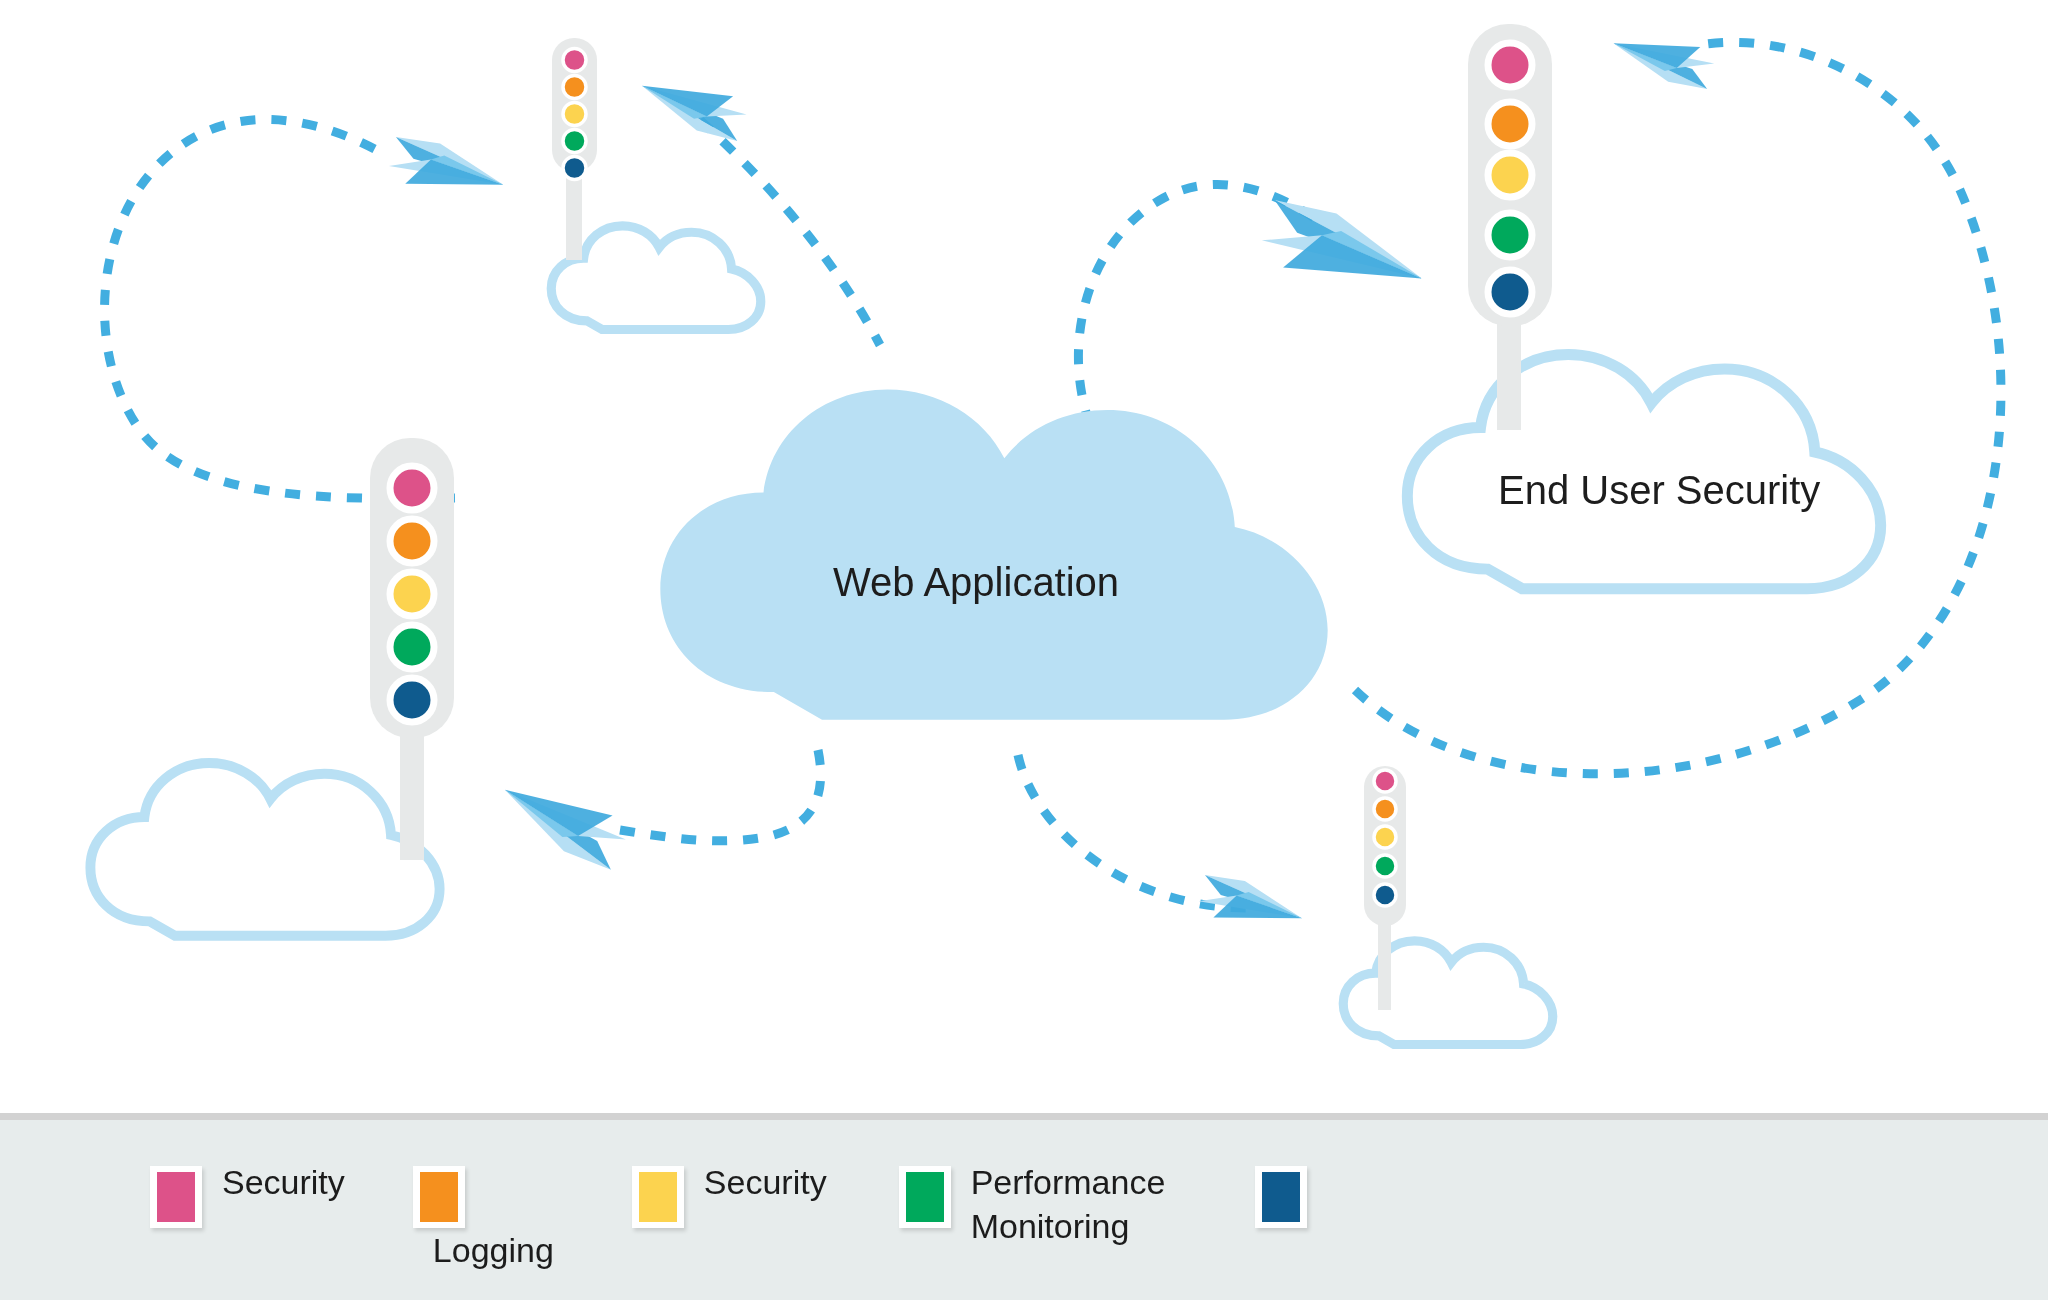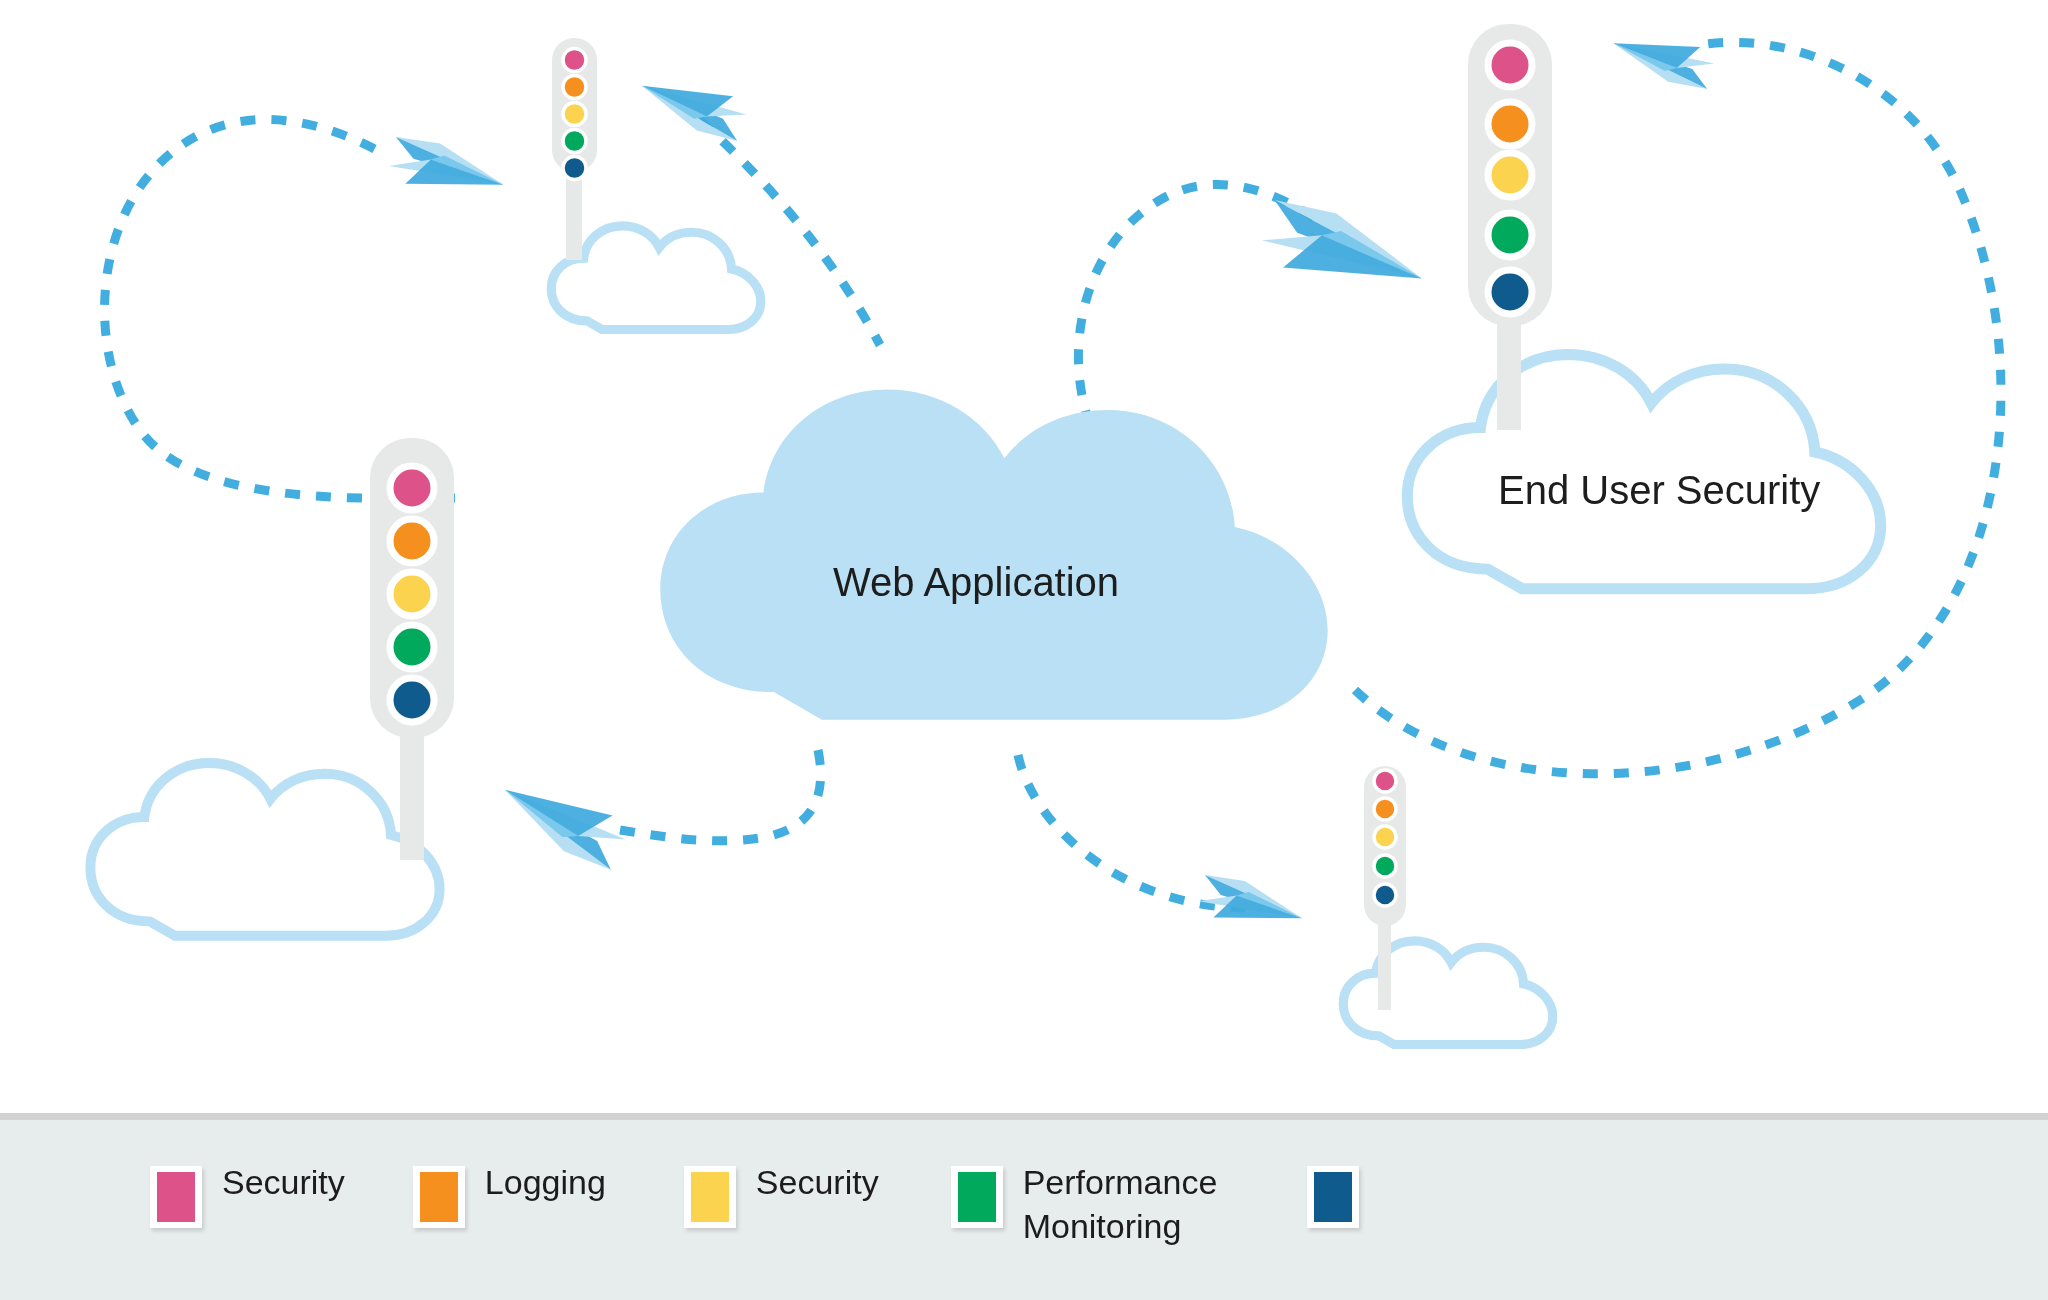--- a/index.html
+++ b/index.html
@@ -247,21 +247,21 @@
   <div class="node-label" id="label-end-user-registry">End User Security</div>
 
   <div id="legend-bar" style="background: rgb(231, 236, 236); border-top-color: rgb(210, 210, 210);">
     <div id="legend-items">
         <div class="legend-item" style="margin-right: 68px;">
           <div class="legend-swatch-card">
             <div class="legend-swatch" style="background: rgb(221, 82, 137);"></div>
           </div>
           <div class="legend-label">Security</div>
         </div>
-        <div class="legend-item" style="margin-right: 78px;">
+        <div class="legend-item" style="margin-right: 78px; flex-direction: column;">
           <div class="legend-swatch-card">
             <div class="legend-swatch" style="background: rgb(245, 144, 30);"></div>
           </div>
           <div class="legend-label">Logging</div>
         </div>
         <div class="legend-item" style="margin-right: 72px;">
           <div class="legend-swatch-card">
             <div class="legend-swatch" style="background: rgb(252, 211, 79);"></div>
           </div>
           <div class="legend-label">Security</div>

